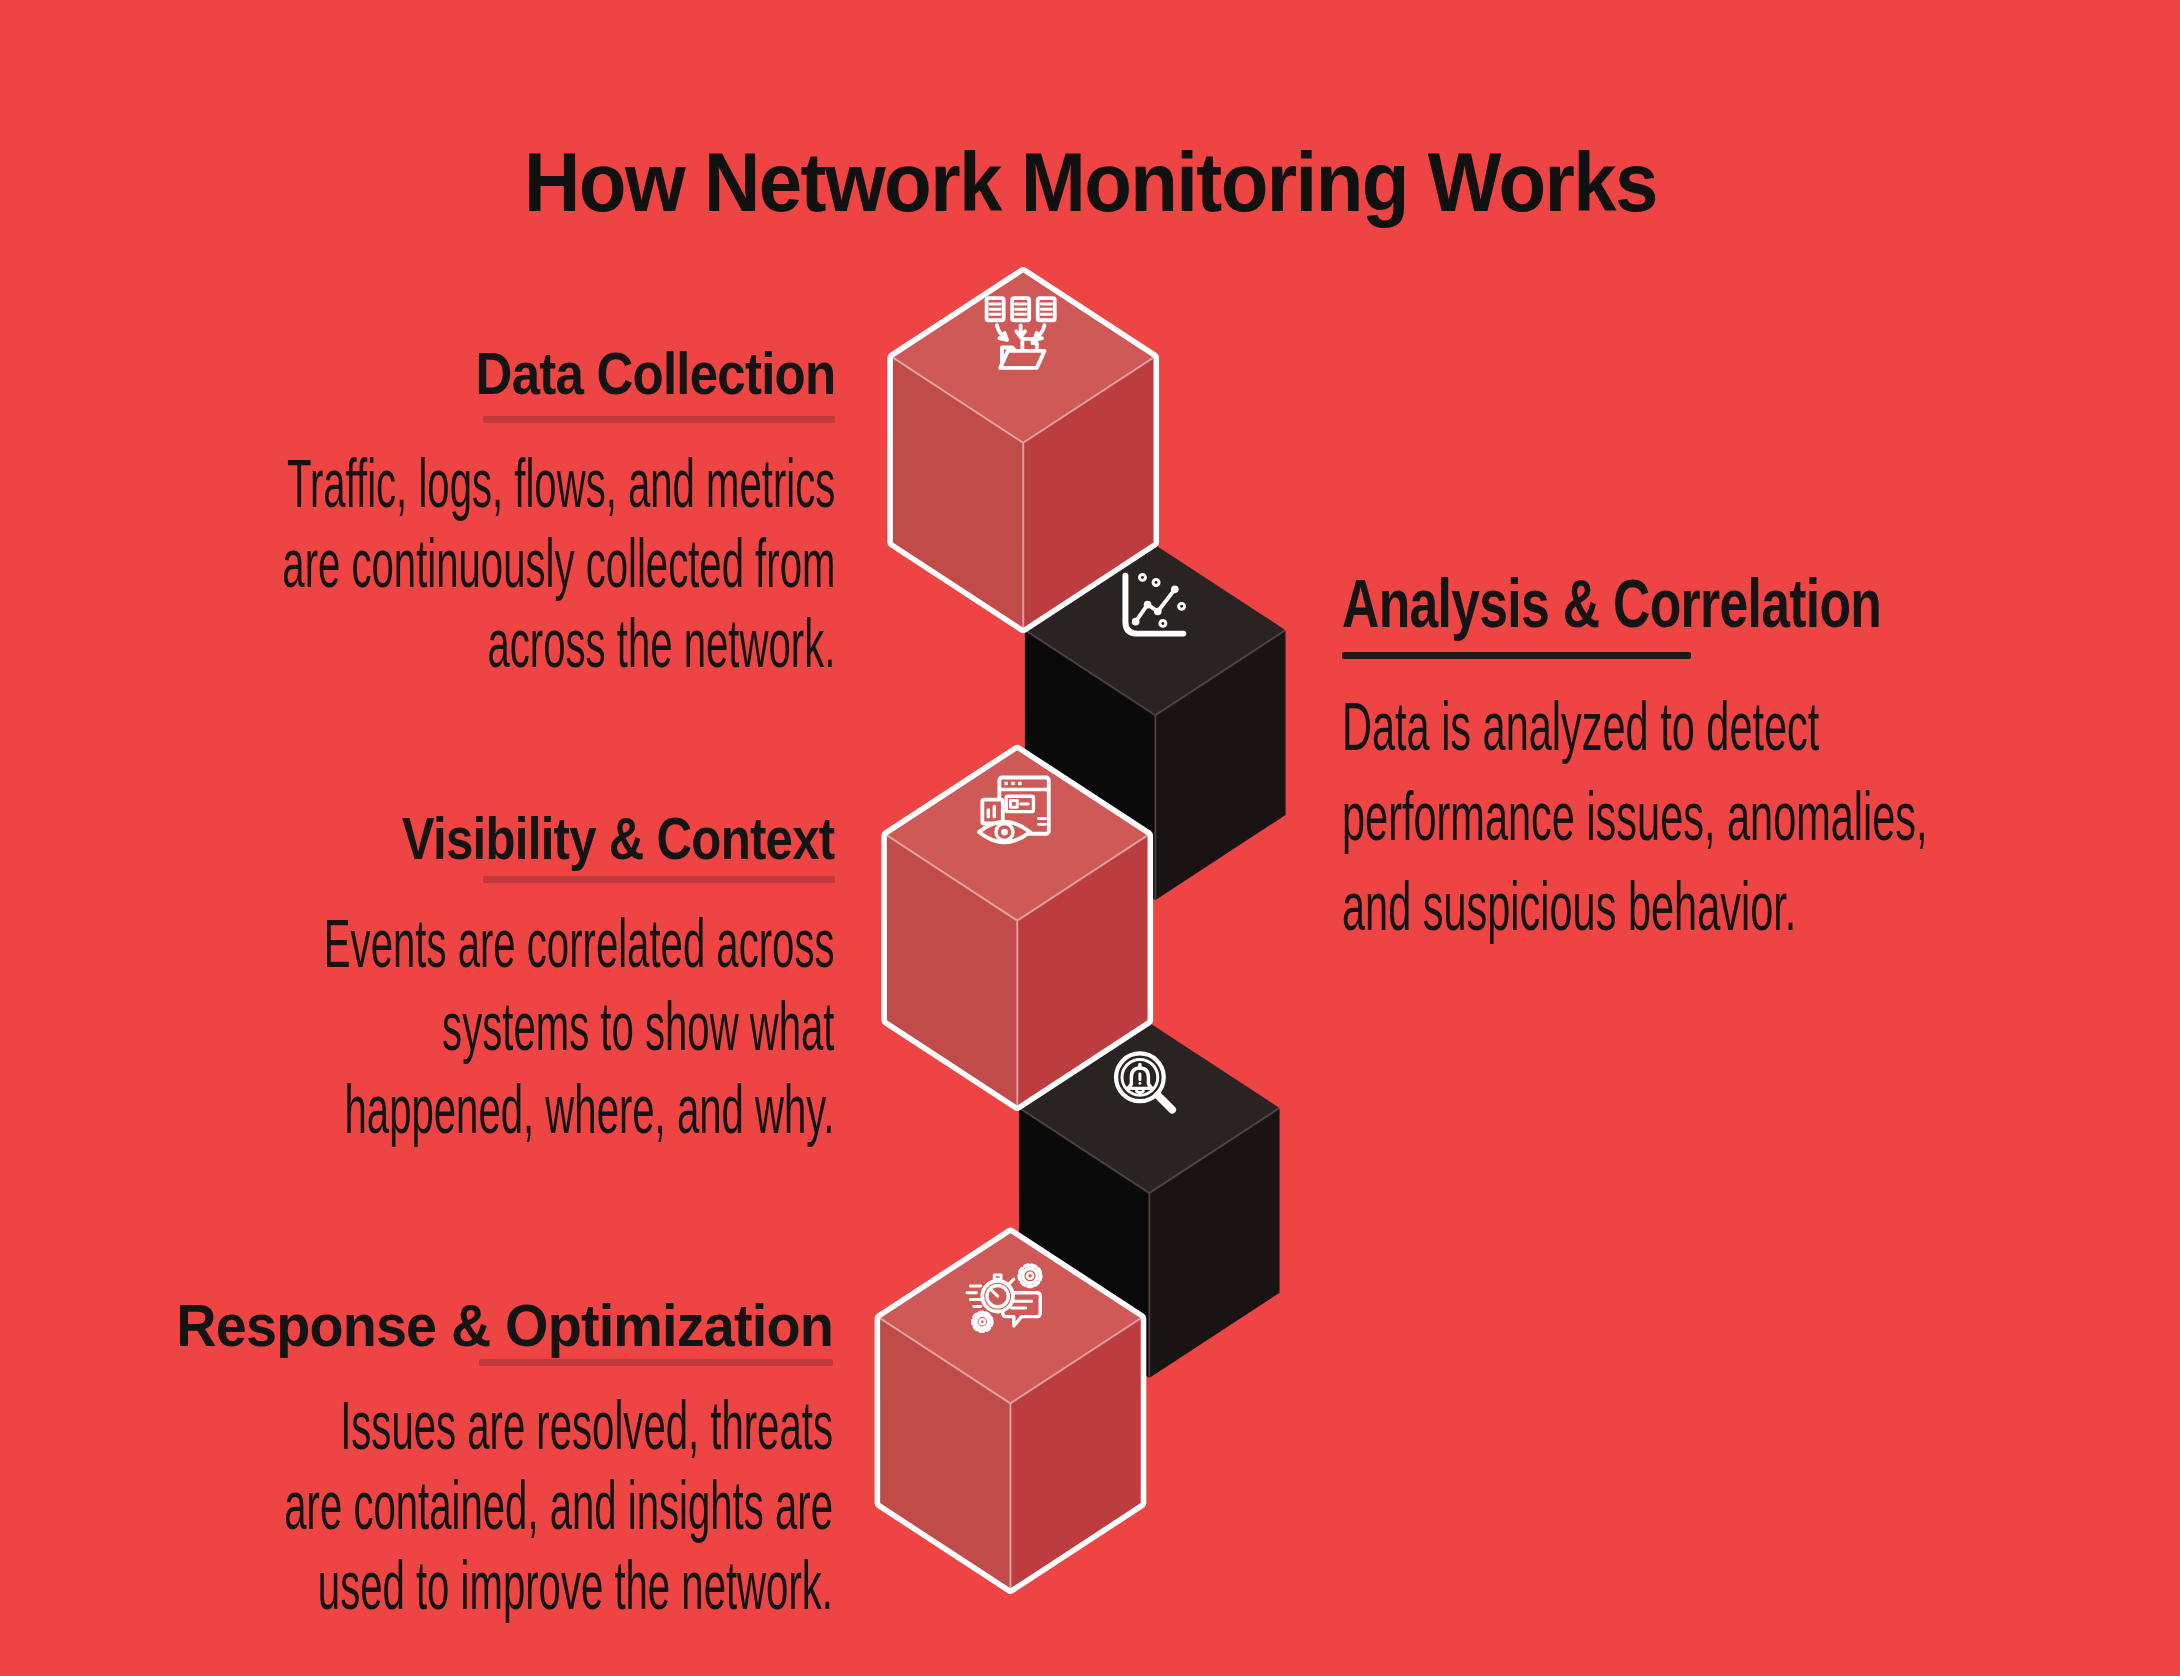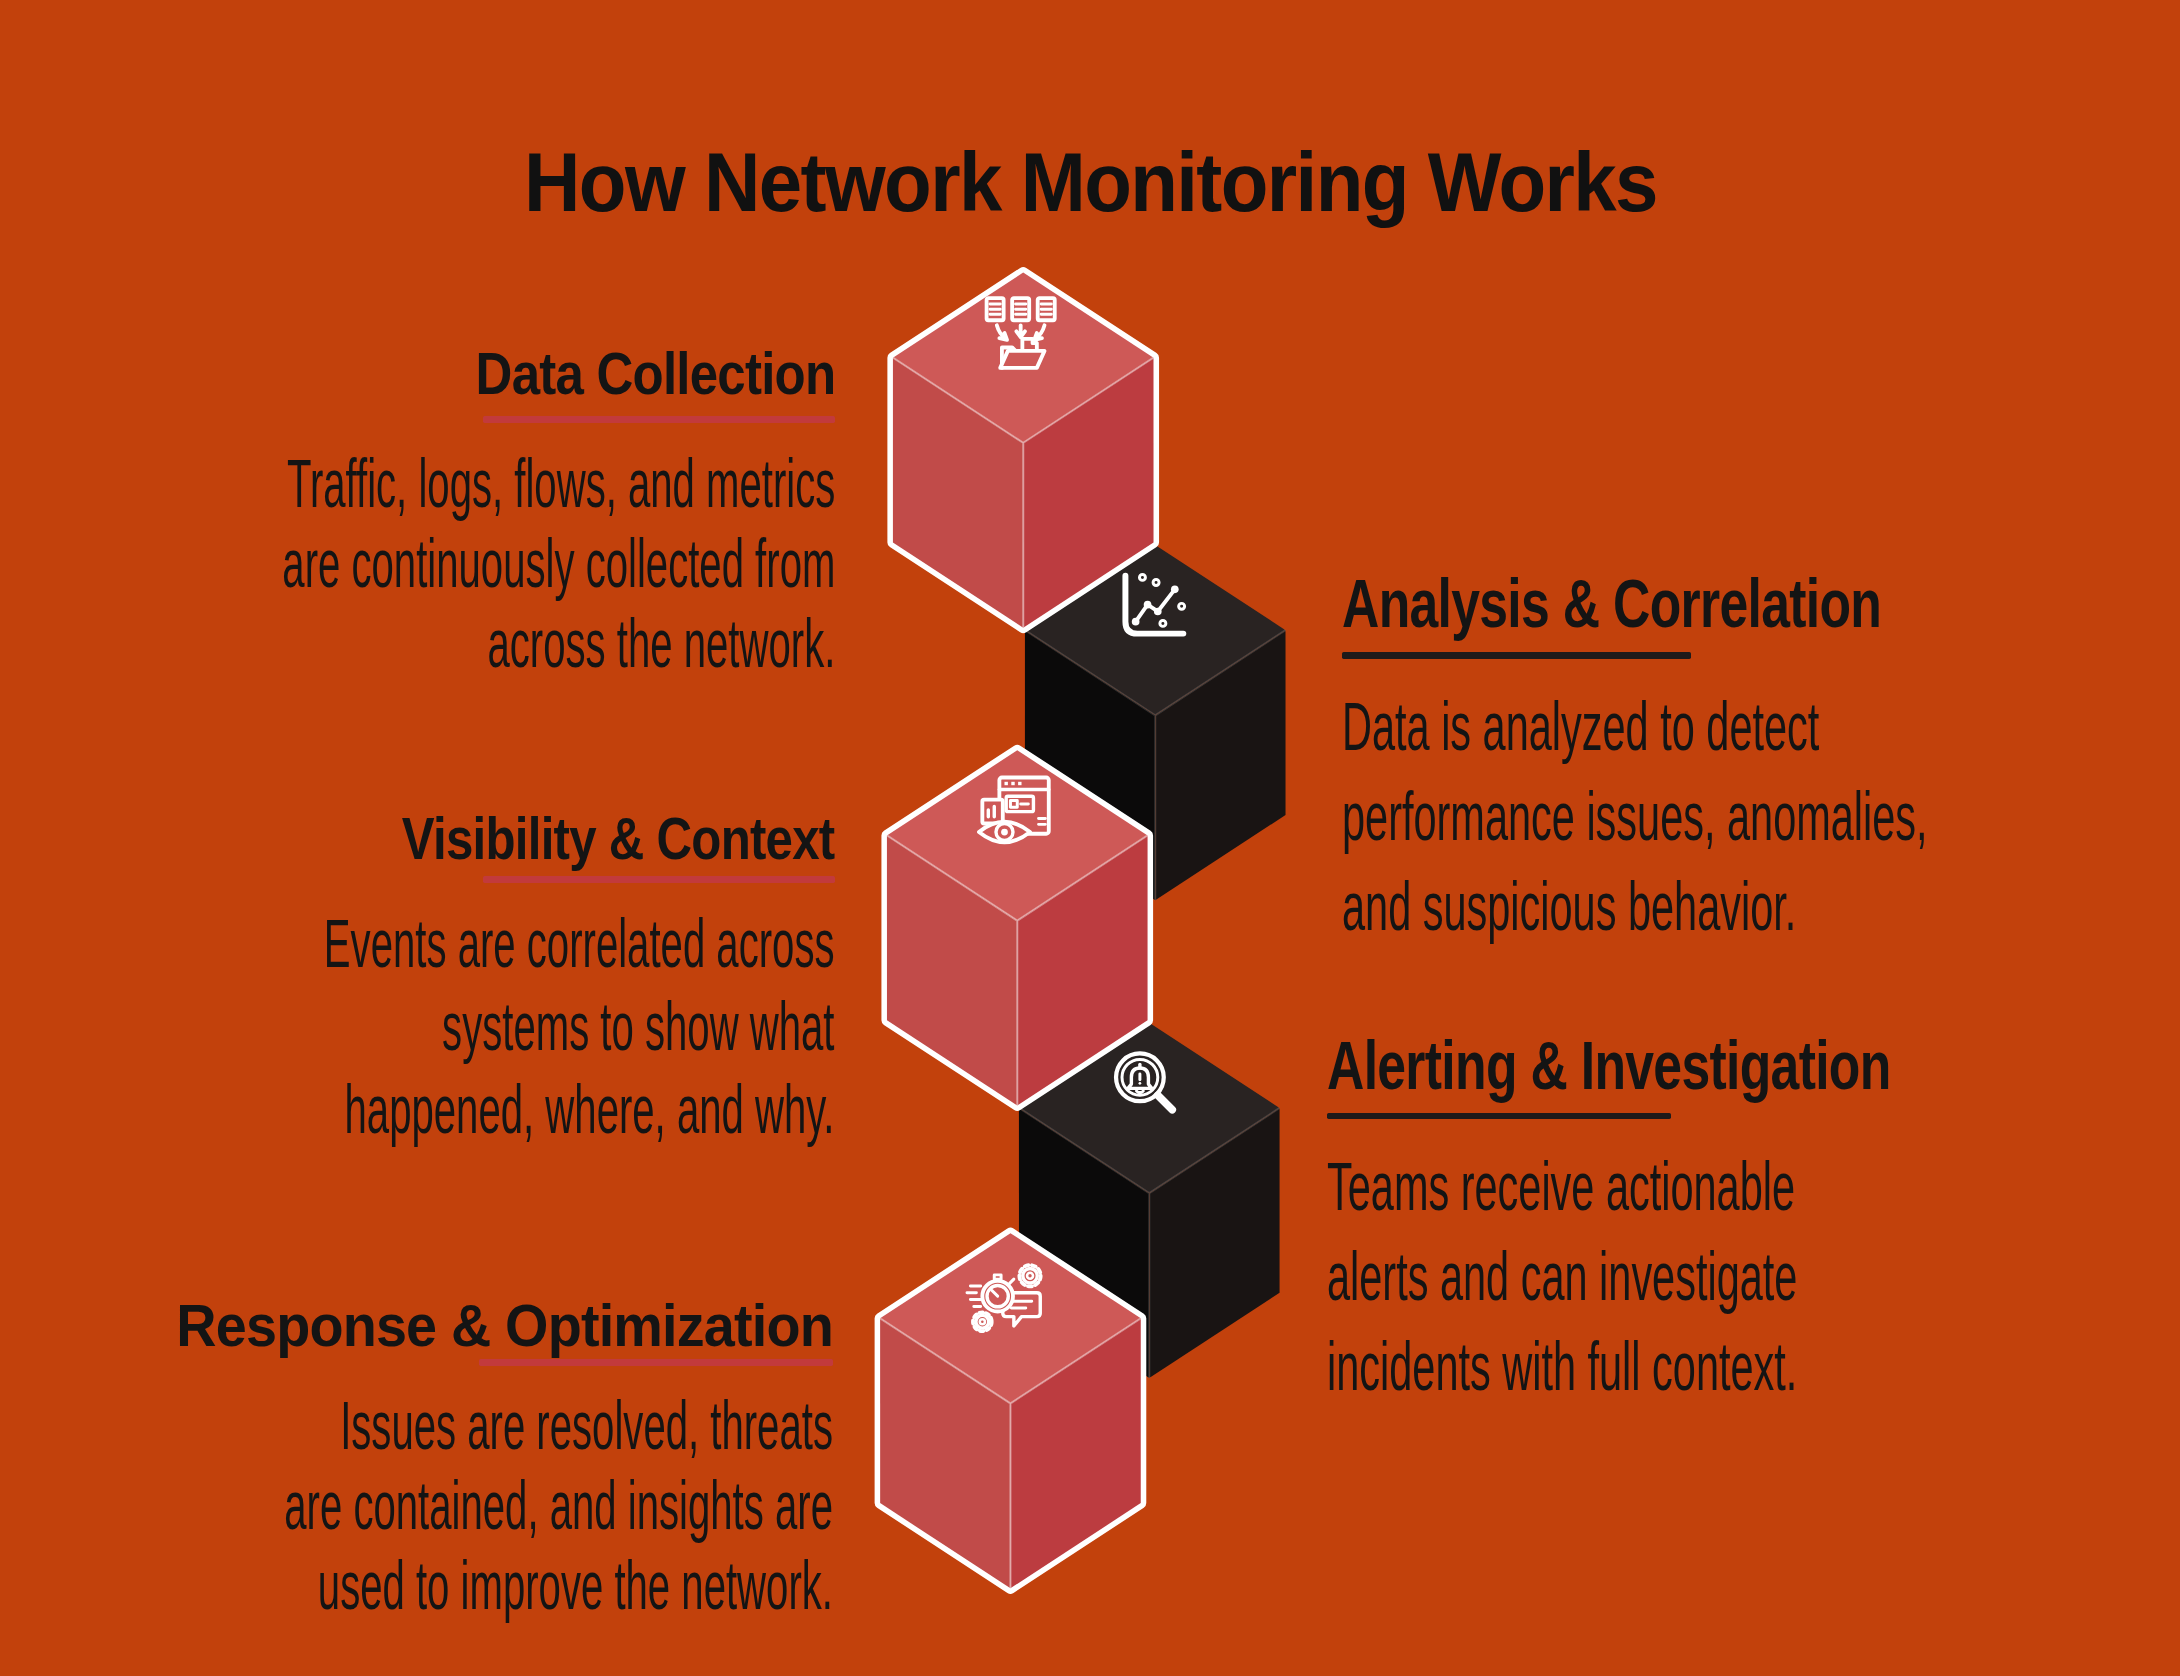--- a/index.html
+++ b/index.html
@@ -1,17 +1,17 @@
 <!DOCTYPE html>
 <html style="font-size:13.6px"><head>
 <meta charset="utf-8">
 <style>
   html,body{margin:0;padding:0;background:#ffffff;}
   #stage{
-    position:relative;width:2181px;height:1676px;background:#c2410c;overflow:hidden;
+    position:relative;width:2181px;height:1676px;background:#ef4444;overflow:hidden;
     font-family:"Liberation Sans", sans-serif;color:#141414;
   }
   .title{
     position:absolute;top:135px;left:0;width:100%;text-align:center;
     font-size:83px;font-weight:bold;letter-spacing:-1.7px;white-space:nowrap;
     transform:scaleX(.94);transform-origin:50% 0;color:#111111;
   }
   #cubes{position:absolute;left:0;top:0;}
   .step{position:absolute;}
   .step.anchor-right{right:1346px;text-align:right;}
@@ -204,29 +204,20 @@
   <div class="step anchor-right" id="s3">
     <div class="heading">Visibility &amp; Context</div>
     <div class="ul" style="background: rgb(194, 58, 60);"></div>
     <div class="body">
       <div class="bl">Events are correlated across</div>
       <div class="bl">systems to show what</div>
       <div class="bl">happened, where, and why.</div>
     </div>
   </div>
 
-  <div class="step anchor-left" id="s4">
-    <div class="heading">Alerting &amp; Investigation</div>
-    <div class="ul" style="background: rgb(30, 26, 26);"></div>
-    <div class="body">
-      <div class="bl">Teams receive actionable</div>
-      <div class="bl">alerts and can investigate</div>
-      <div class="bl">incidents with full context.</div>
-    </div>
-  </div>
 
   <div class="step anchor-right" id="s5">
     <div class="heading">Response &amp; Optimization</div>
     <div class="ul" style="background: rgb(194, 58, 60);"></div>
     <div class="body">
       <div class="bl">Issues are resolved, threats</div>
       <div class="bl">are contained, and insights are</div>
       <div class="bl">used to improve the network.</div>
     </div>
   </div>

